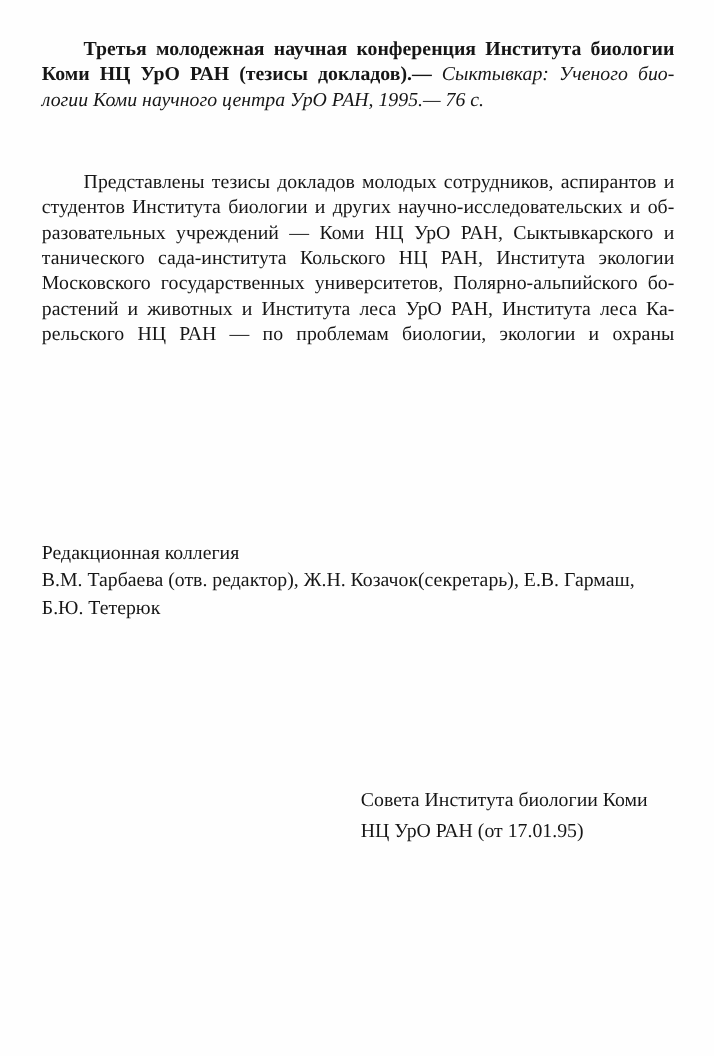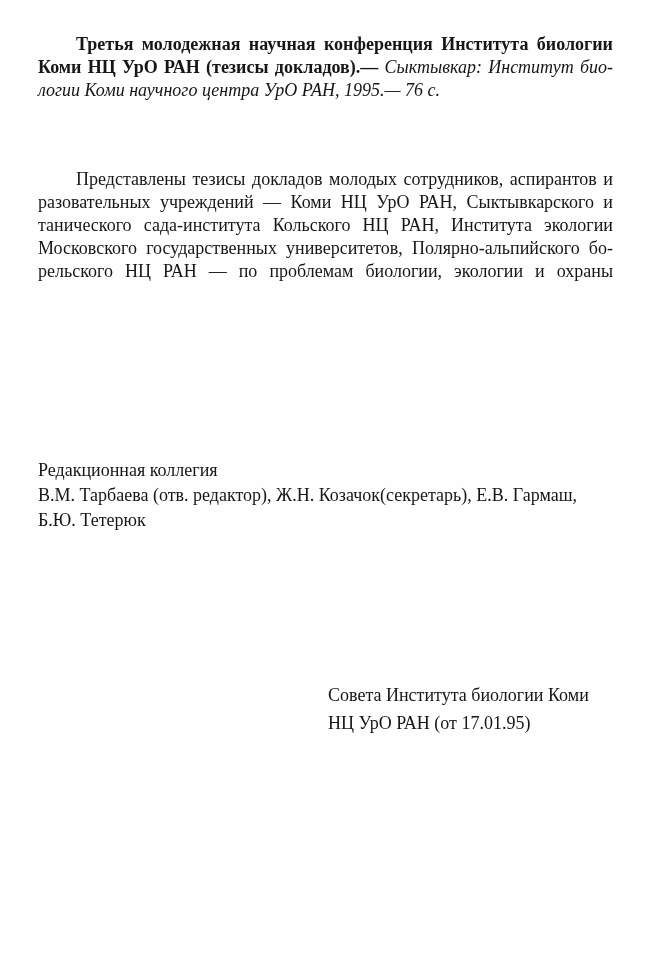--- a/index.html
+++ b/index.html
@@ -22,21 +22,21 @@
   }
   .line { width: 100%; }
   .line.j {
     text-align: justify;
     text-align-last: justify;
   }
   .line.indent { text-indent: 38px; }
   .b { font-weight: bold; }
   .i { font-style: italic; }
   .bib { }
-  .abstract { margin-top: 66px; }
+  .abstract { margin-top: 52px; }
   .editorial {
     margin-top: 175px;
     text-align: left;
     line-height: 25px;
     white-space: nowrap;
   }
   .approval {
     margin-top: 148px;
     margin-left: 290px;
     line-height: 28px;
@@ -48,29 +48,31 @@
     white-space: nowrap;
   }
 </style>
 </head>
 <body>
 
 <div class="page">
 
   <section class="bib">
     <div class="line j indent"><span class="b">Третья молодежная научная конференция Института биологии</span></div>
-    <div class="line j"><span class="b">Коми НЦ УрО РАН (тезисы докладов).—</span> <span class="i">Сыктывкар: Институт био-</span></div>
+    <div class="line j"><span class="b">Коми НЦ УрО РАН (тезисы докладов).—</span> <span class="i">Сыктывкар: Ученого био-</span></div>
     <div class="line"><span class="i">логии Коми научного центра УрО РАН, 1995.— 76 с.</span></div>
   </section>
 
   <section class="abstract">
     <div class="line j indent">Представлены тезисы докладов молодых сотрудников, аспирантов и</div>
+    <div class="line j">студентов Института биологии и других научно-исследовательских и об-</div>
     <div class="line j">разовательных учреждений — Коми НЦ УрО РАН, Сыктывкарского и</div>
     <div class="line j">танического сада-института Кольского НЦ РАН, Института экологии</div>
     <div class="line j">Московского государственных университетов, Полярно-альпийского бо-</div>
+    <div class="line j">растений и животных и Института леса УрО РАН, Института леса Ка-</div>
     <div class="line j">рельского НЦ РАН — по проблемам биологии, экологии и охраны</div>
   </section>
 
   <section class="editorial">
     <div class="line">Редакционная коллегия</div>
     <div class="line">В.М. Тарбаева (отв. редактор), Ж.Н. Козачок(секретарь), Е.В. Гармаш,</div>
     <div class="line">Б.Ю. Тетерюк</div>
   </section>
 
   <section class="approval">

